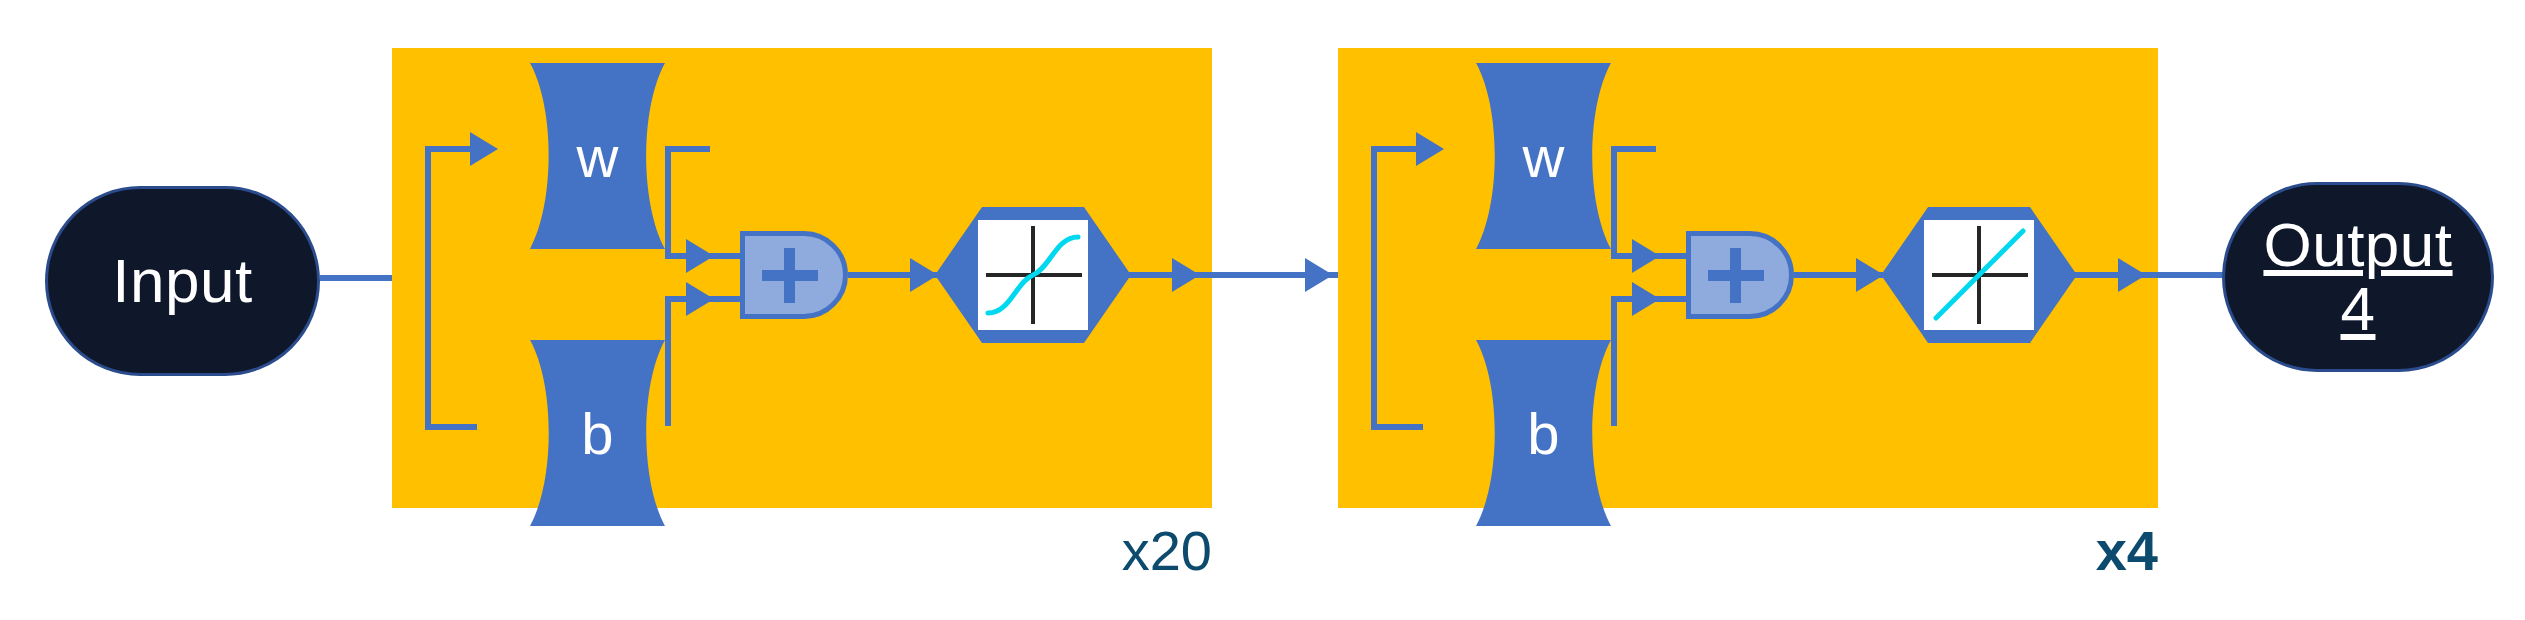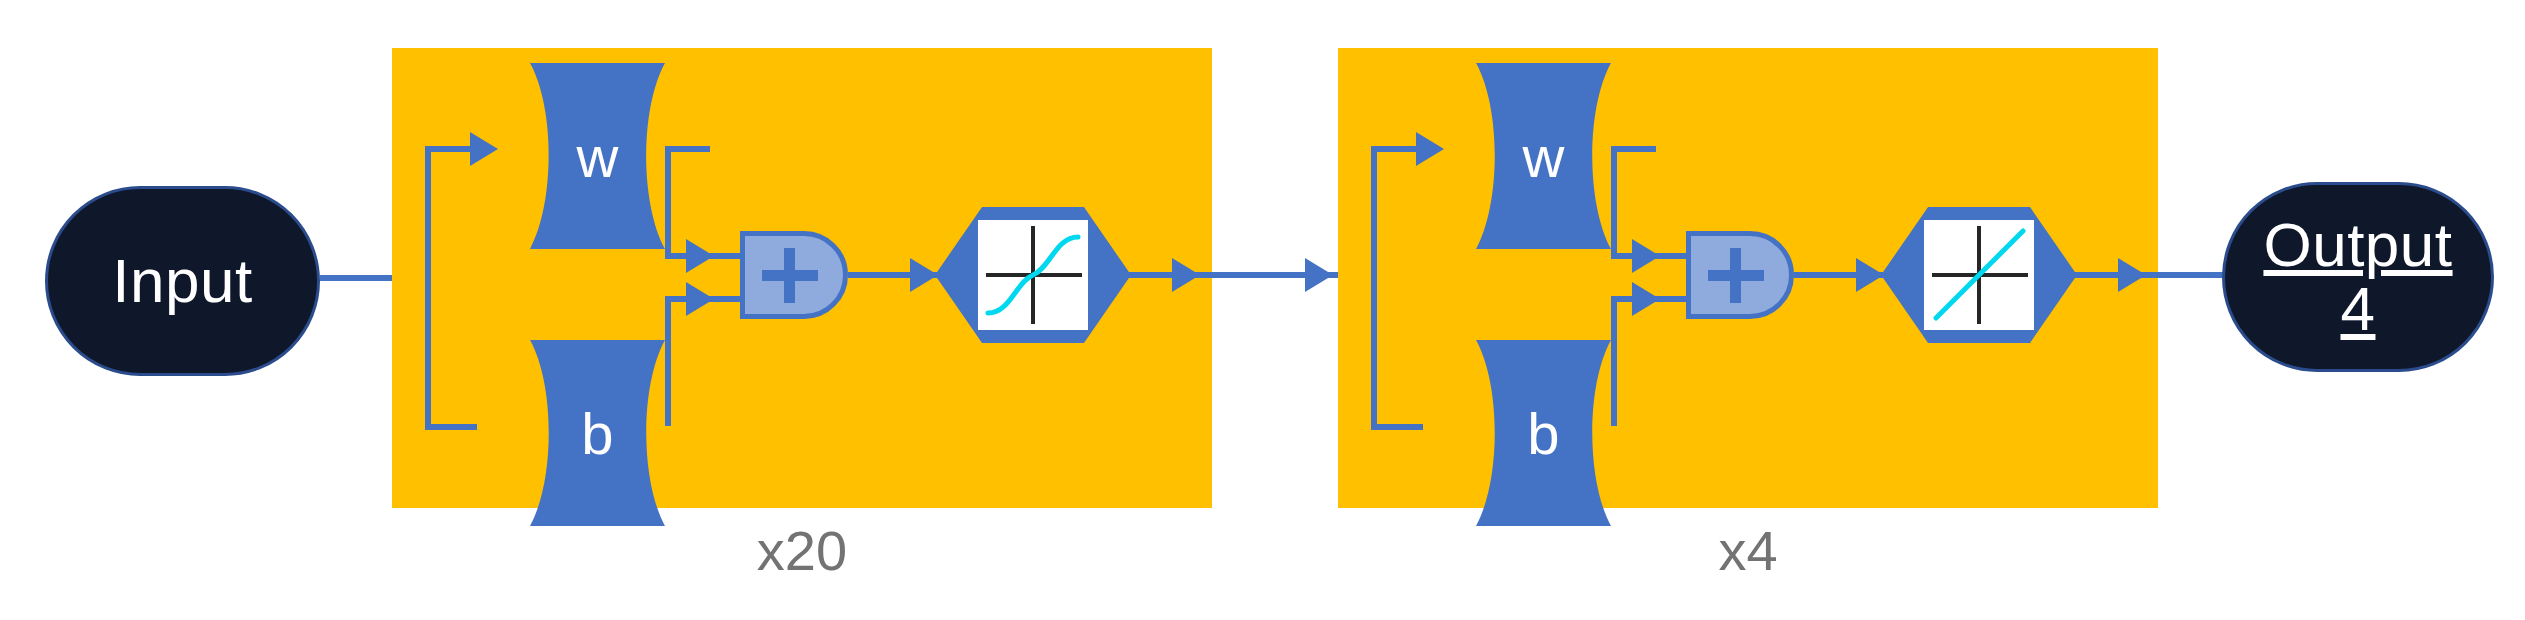--- a/index.html
+++ b/index.html
@@ -132,23 +132,23 @@
     position: absolute;
     width: 0; height: 0;
     border-top: 17px solid transparent;
     border-bottom: 17px solid transparent;
     border-left: 28px solid #4472C4;
   }
 
   
   .repeat-label {
     position: absolute;
-    color: #737373;
+    color: #0c4a6e;
     font-size: 56px;
-    text-align: center;
+    text-align: right;
   }
 </style>
 </head>
 <body>
 
 <div id="canvas">
 
   <div class="terminator" style="left:45px; top:186px; width:275px; height:190px;">
     <span>Input</span>
   </div>
@@ -251,20 +251,20 @@
       </svg>
     </div>
   </div>
 
   <div class="wire-h" style="left:2074px; top:272px; width:100px;"></div>
   <div class="arrow-r" style="left:2118px; top:258px;"></div>
 
   <div class="wire-h" style="left:2158px; top:272px; width:130px;"></div>
   <div class="arrow-r" style="left:2251px; top:258px;"></div>
 
-  <div class="repeat-label" style="left:1338px; top:518px; width:820px;">x4</div>
+  <div class="repeat-label" style="left:1338px; top:518px; width:820px;font-weight:bold;">x4</div>
 
   <div class="terminator" style="left:2222px; top:182px; width:272px; height:190px;text-decoration:underline;">
     <span>Output</span>
     <span>4</span>
   </div>
 
 </div>
 
 </body></html>

